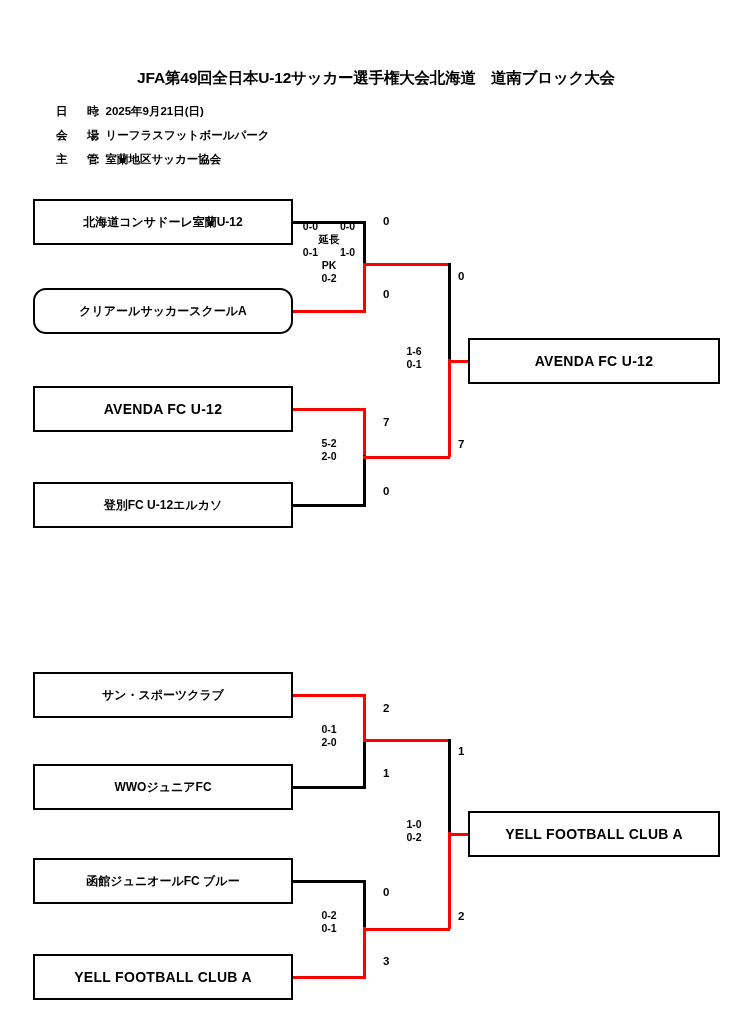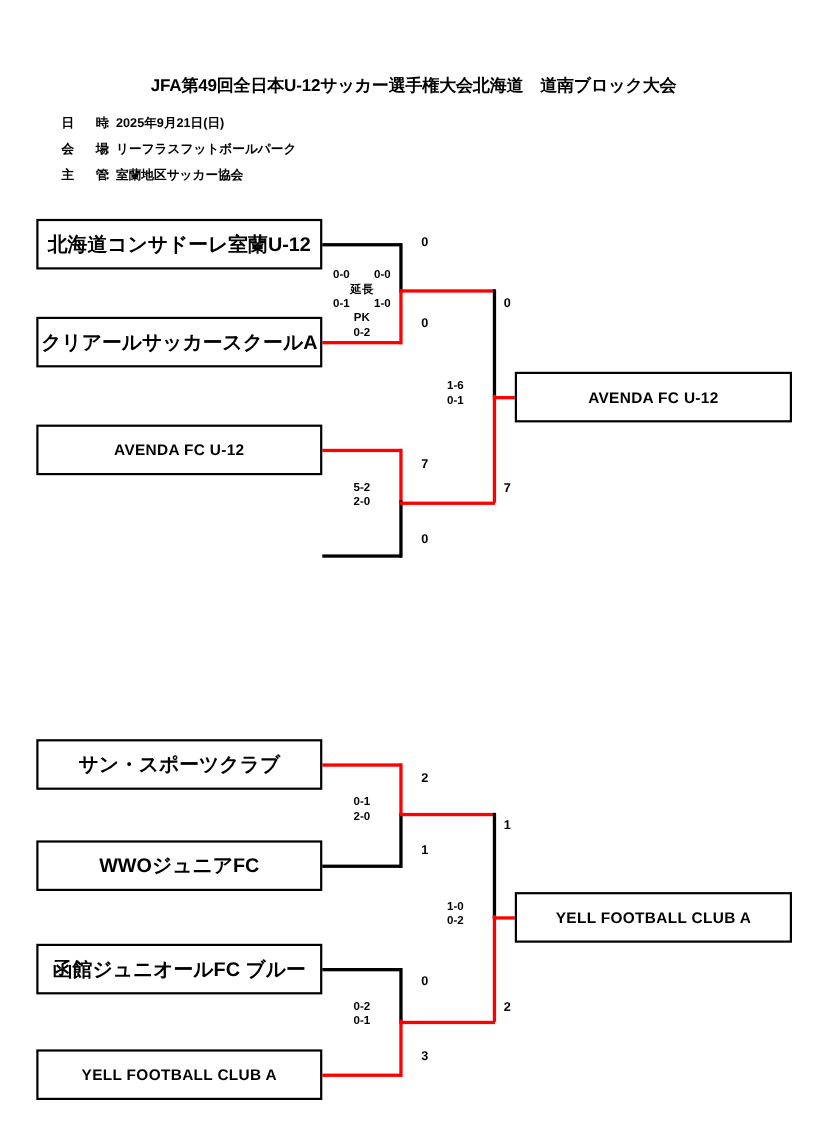--- a/index.html
+++ b/index.html
@@ -55,21 +55,21 @@
 
   
   .team-box {
     position: absolute;
     box-sizing: border-box;
     border: 2.5px solid #000000;
     background: #ffffff;
     display: flex;
     align-items: center;
     justify-content: center;
-    font-size: 18px;
+    font-size: 12px;
     font-weight: bold;
     white-space: nowrap;
     letter-spacing: 0px;
   }
   .team-box.latin { font-size: 14px; letter-spacing: 0.3px; }
 
   .line-h {
     position: absolute;
     height: 0;
     border-top-width: 3px;
@@ -113,29 +113,30 @@
     <span class="lbl">日　時</span><span class="sep">：</span><span>2025年9月21日(日)</span>
   </div>
   <div class="meta-row" id="meta-1">
     <span class="lbl">会　場</span><span class="sep">：</span><span>リーフラスフットボールパーク</span>
   </div>
   <div class="meta-row" id="meta-2">
     <span class="lbl">主　管</span><span class="sep">：</span><span>室蘭地区サッカー協会</span>
   </div>
 
   <div class="team-box" style="left:33px; top:199px; width:260px; height:46px;">北海道コンサドーレ室蘭U-12</div>
-  <div class="team-box" style="left:33px; top:288px; width:260px; height:46px;">クリアールサッカースクールA</div>
+  <div class="team-box" style="left:33px; top:288px; width:260px; height:46px;border-radius:13px;">クリアールサッカースクールA</div>
   <div class="team-box latin" style="left:33px; top:386px; width:260px; height:46px;">AVENDA FC U-12</div>
+  <div class="team-box" style="left:33px; top:482px; width:260px; height:46px;">登別FC U-12エルカソ</div>
 
   <div class="line-h blk" style="left:293px; top:221px; width:72px;"></div>
   <div class="line-h red" style="left:293px; top:310px; width:72px;"></div>
   <div class="line-v blk" style="left:363px; top:221px; height:45px;"></div>
   <div class="line-v red" style="left:363px; top:264px; height:49px;"></div>
 
-  <div class="score" style="left:297px; top:244px; width:64px;">
+  <div class="score" style="left:297px; top:220px; width:64px;">
     <div><span>0-0</span><span class="gap"></span><span>0-0</span></div>
     <div>延長</div>
     <div><span>0-1</span><span class="gap"></span><span>1-0</span></div>
     <div>PK</div>
     <div>0-2</div>
   </div>
 
   <div class="seed" style="left:383px; top:215px;">0</div>
   <div class="seed" style="left:383px; top:288px;">0</div>
 

